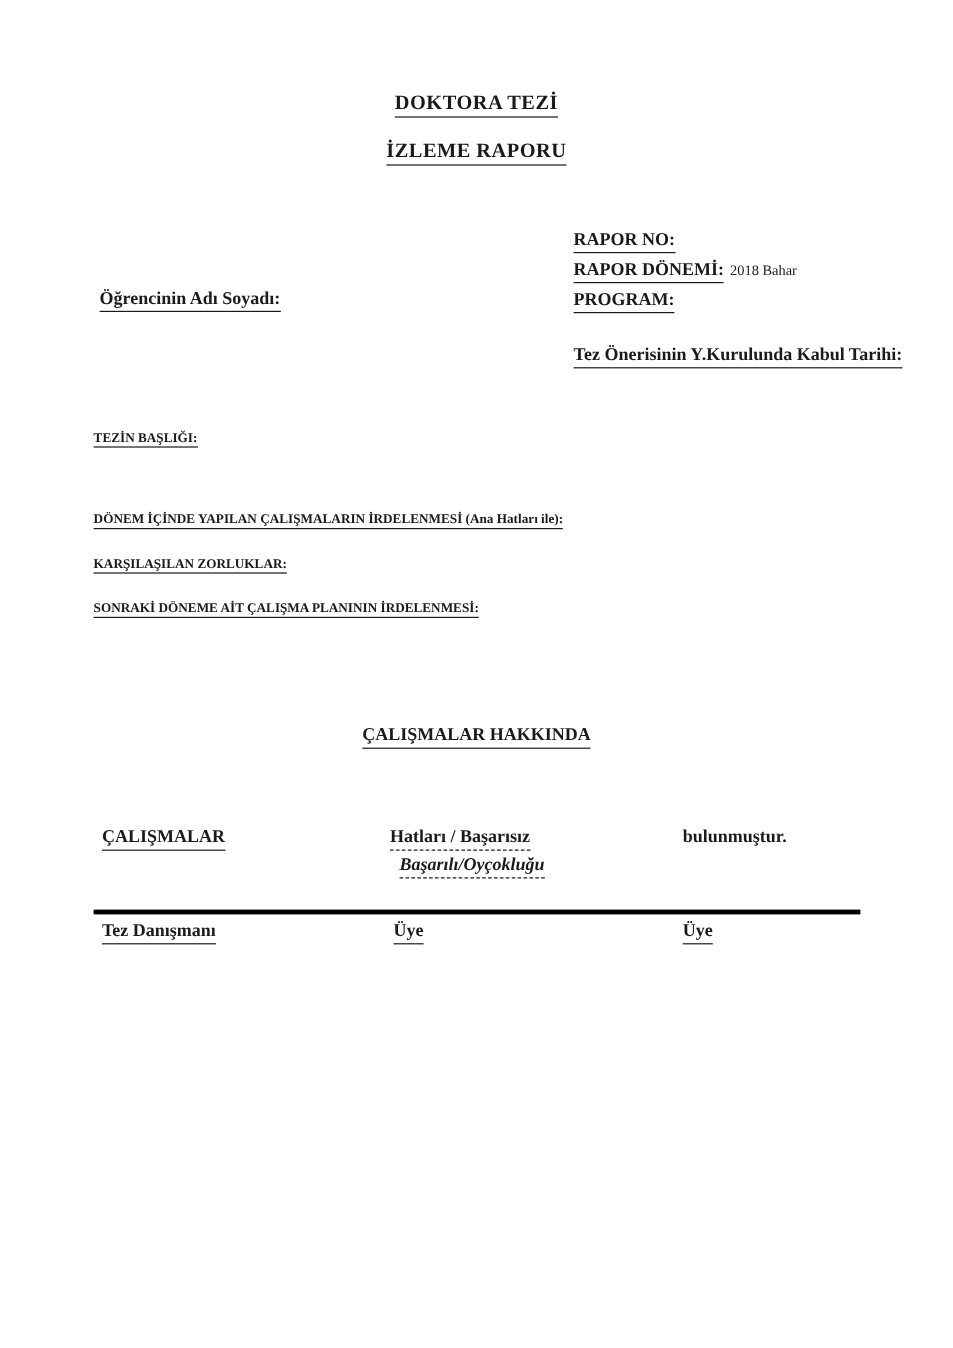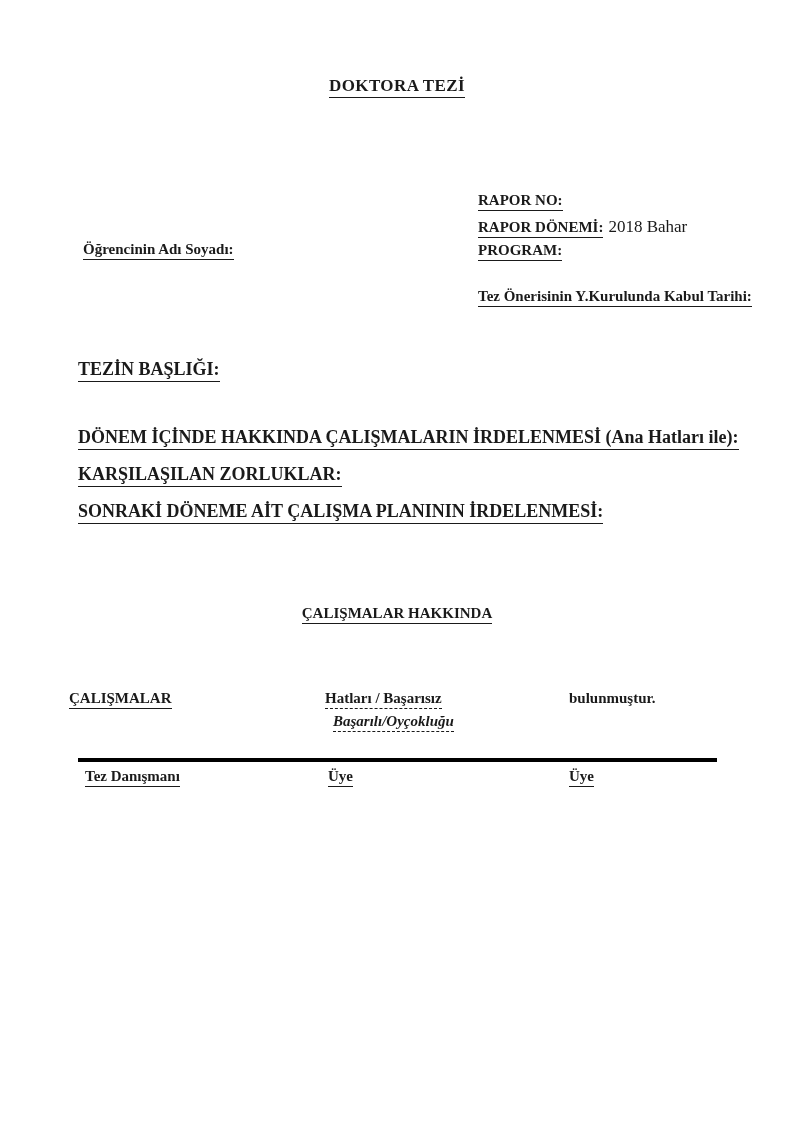--- a/index.html
+++ b/index.html
@@ -16,39 +16,42 @@
     background: #ffffff;
     overflow: hidden;
   }
   .abs { position: absolute; white-space: nowrap; }
   .b { font-weight: bold; }
   .ul { border-bottom: 1.6px solid #1a1a1a; padding-bottom: 1px; display: inline-block; }
   .ul-dash { border-bottom: 1.4px dashed #1a1a1a; padding-bottom: 1px; display: inline-block; }
   .center { left: 0; right: 0; text-align: center; }
   .title { font-size: 17px; letter-spacing: 0.4px; }
   .lbl { font-size: 15px; }
-  .sect { font-size: 18px; }
-  .val { font-size: 17px; font-weight: normal; margin-left: 5px; }
+  .sect { font-size: 11px; }
+  .val { font-size: 12px; font-weight: normal; margin-left: 5px; }
   .italic { font-style: italic; }
   .rule {
     position: absolute;
     left: 78px;
     width: 639px;
     height: 3.5px;
     background: #000000;
   }
   .pagenum { font-size: 13px; }
 </style>
 </head>
 <body>
 
 <div class="page">
 
   <div class="abs center title b" style="top:76px;">
     <span class="ul">DOKTORA TEZİ</span>
+  </div>
+  <div class="abs center title b" style="top:116px;">
+    <span class="ul">İZLEME RAPORU</span>
   </div>
 
   <div class="abs lbl b" style="left:478px; top:192px;">
     <span class="ul">RAPOR NO:</span>
   </div>
   <div class="abs lbl b" style="left:478px; top:217px;">
     <span class="ul">RAPOR DÖNEMİ:</span><span class="val">2018 Bahar</span>
   </div>
   <div class="abs lbl b" style="left:478px; top:242px;">
     <span class="ul">PROGRAM:</span>
@@ -59,34 +62,34 @@
   </div>
 
   <div class="abs lbl b" style="left:478px; top:288px;">
     <span class="ul">Tez Önerisinin Y.Kurulunda Kabul Tarihi:</span>
   </div>
 
   <div class="abs sect b" style="left:78px; top:359px;">
     <span class="ul">TEZİN BAŞLIĞI:</span>
   </div>
   <div class="abs sect b" style="left:78px; top:427px;">
-    <span class="ul">DÖNEM İÇİNDE HAKKINDA ÇALIŞMALARIN İRDELENMESİ (Ana Hatları ile):</span>
+    <span class="ul">DÖNEM İÇİNDE YAPILAN ÇALIŞMALARIN İRDELENMESİ (Ana Hatları ile):</span>
   </div>
   <div class="abs sect b" style="left:78px; top:464px;">
     <span class="ul">KARŞILAŞILAN ZORLUKLAR:</span>
   </div>
   <div class="abs sect b" style="left:78px; top:501px;">
     <span class="ul">SONRAKİ DÖNEME AİT ÇALIŞMA PLANININ İRDELENMESİ:</span>
   </div>
 
   <div class="abs center lbl b" style="top:605px;">
     <span class="ul">ÇALIŞMALAR HAKKINDA</span>
   </div>
 
-  <div class="abs lbl b" style="left:69px; top:690px;">
+  <div class="abs lbl b" style="left:85px; top:690px;">
     <span class="ul">ÇALIŞMALAR</span>
   </div>
   <div class="abs lbl b" style="left:325px; top:690px;">
     <span class="ul-dash">Hatları / Başarısız</span>
   </div>
   <div class="abs lbl b" style="left:569px; top:690px;">
     <span>bulunmuştur.</span>
   </div>
   <div class="abs lbl b italic" style="left:333px; top:713px;">
     <span class="ul-dash">Başarılı/Oyçokluğu</span>

